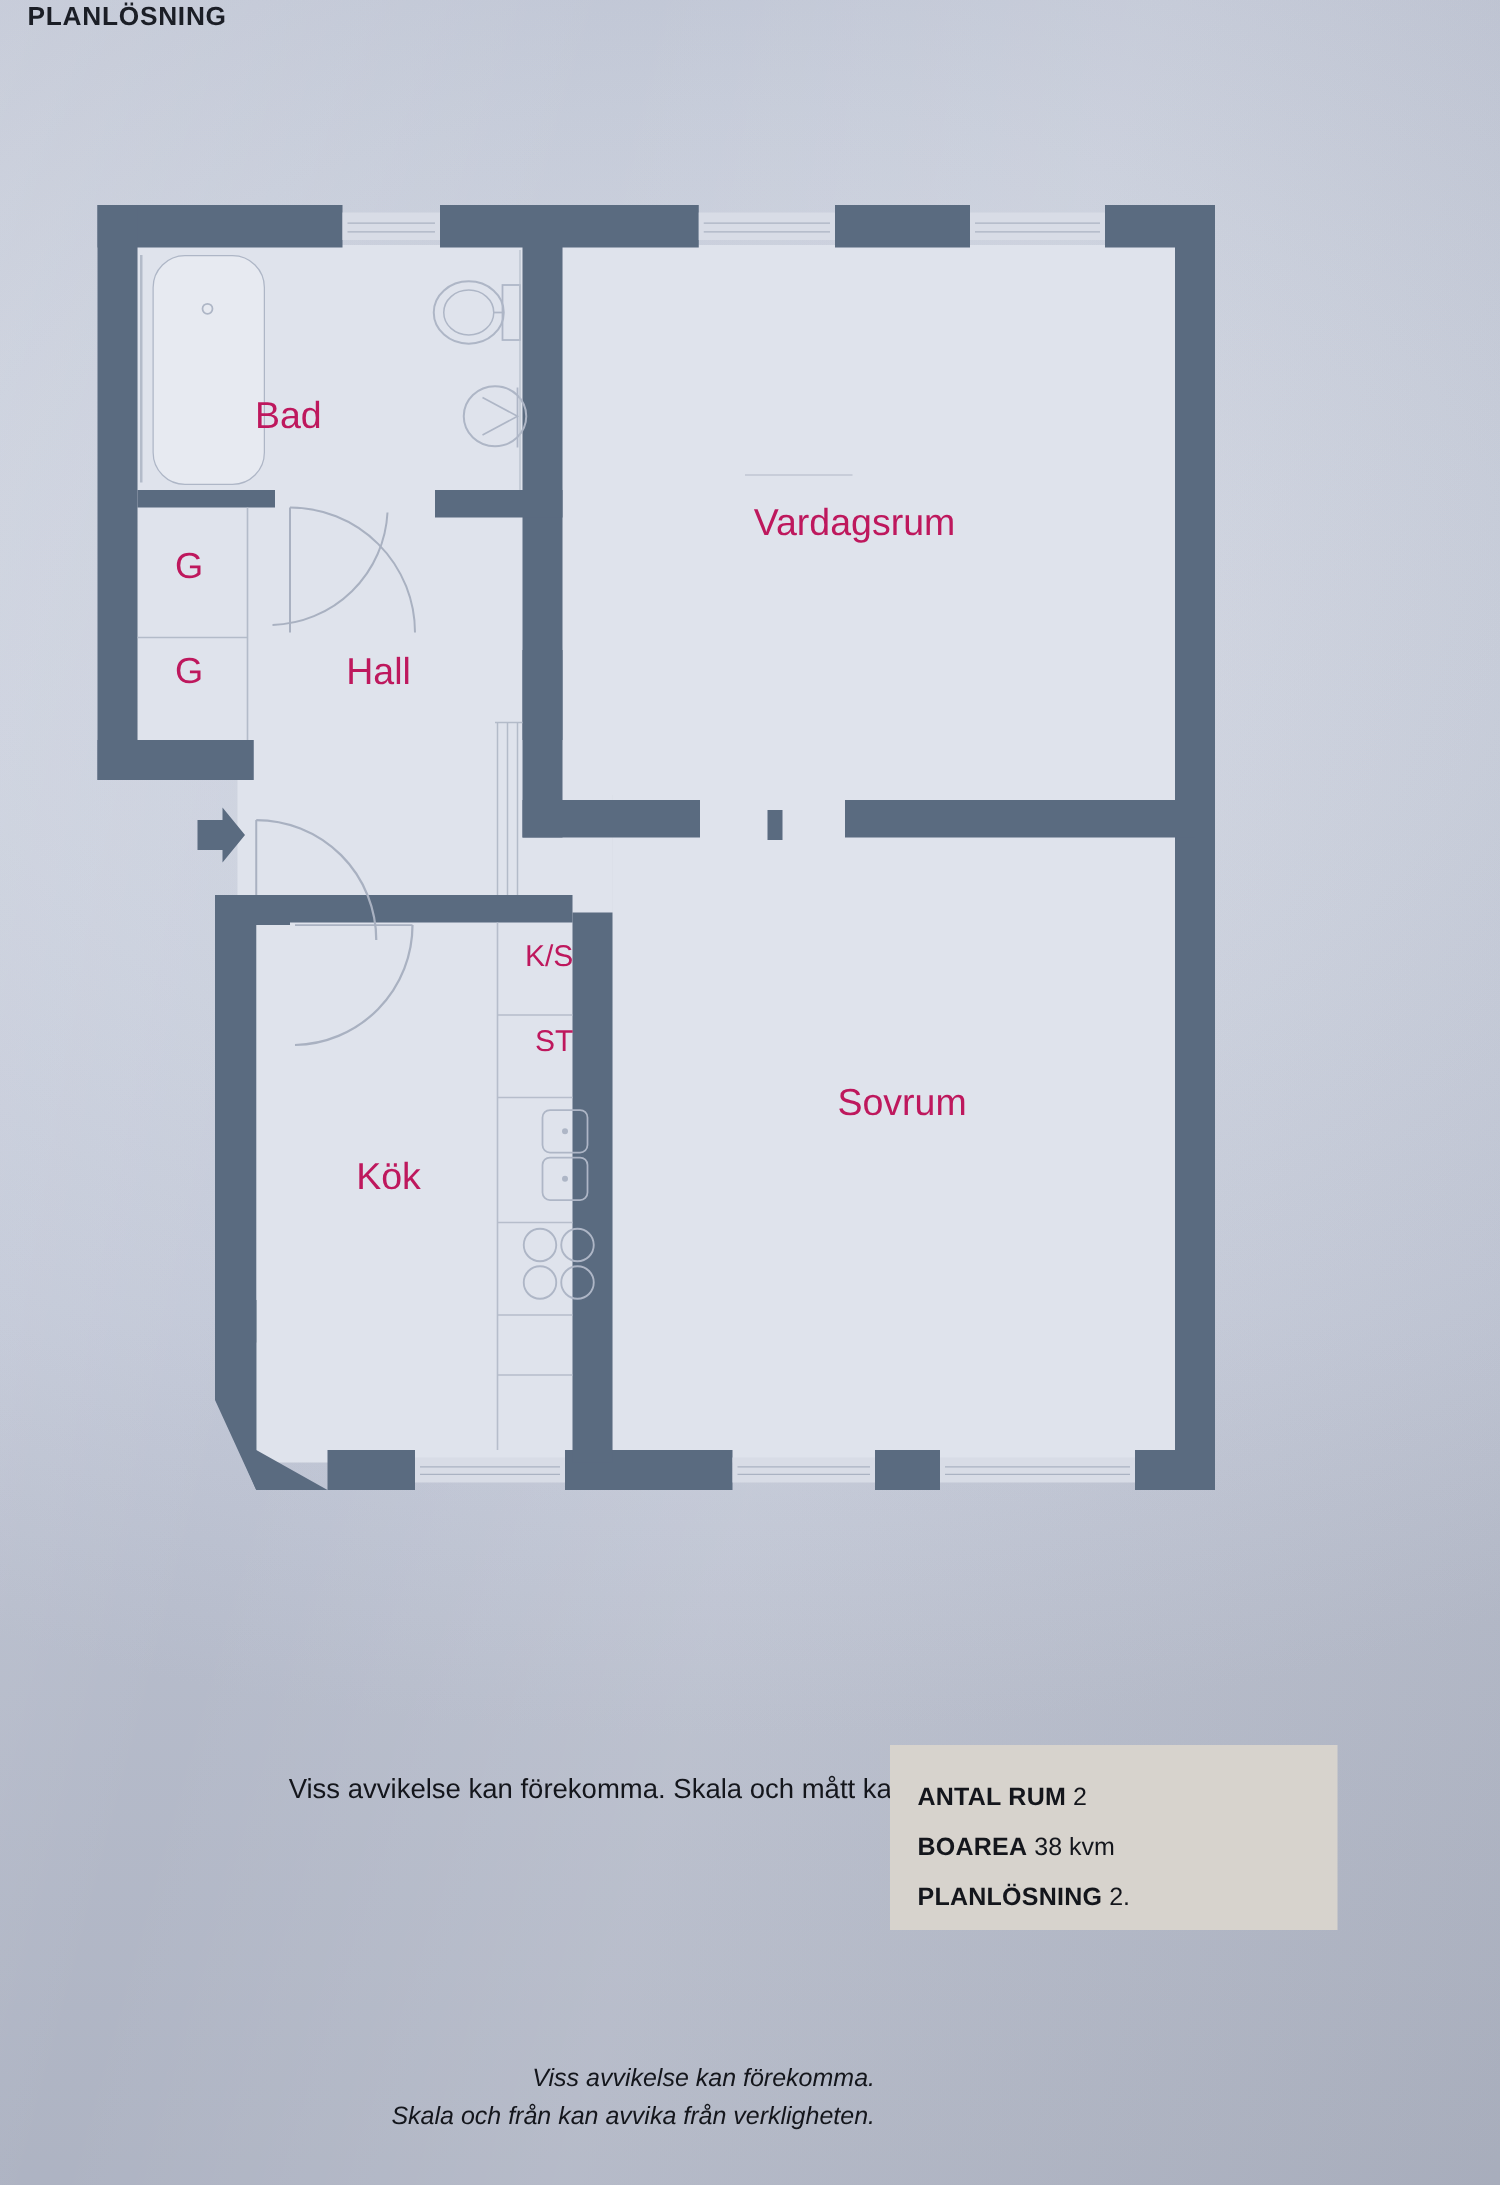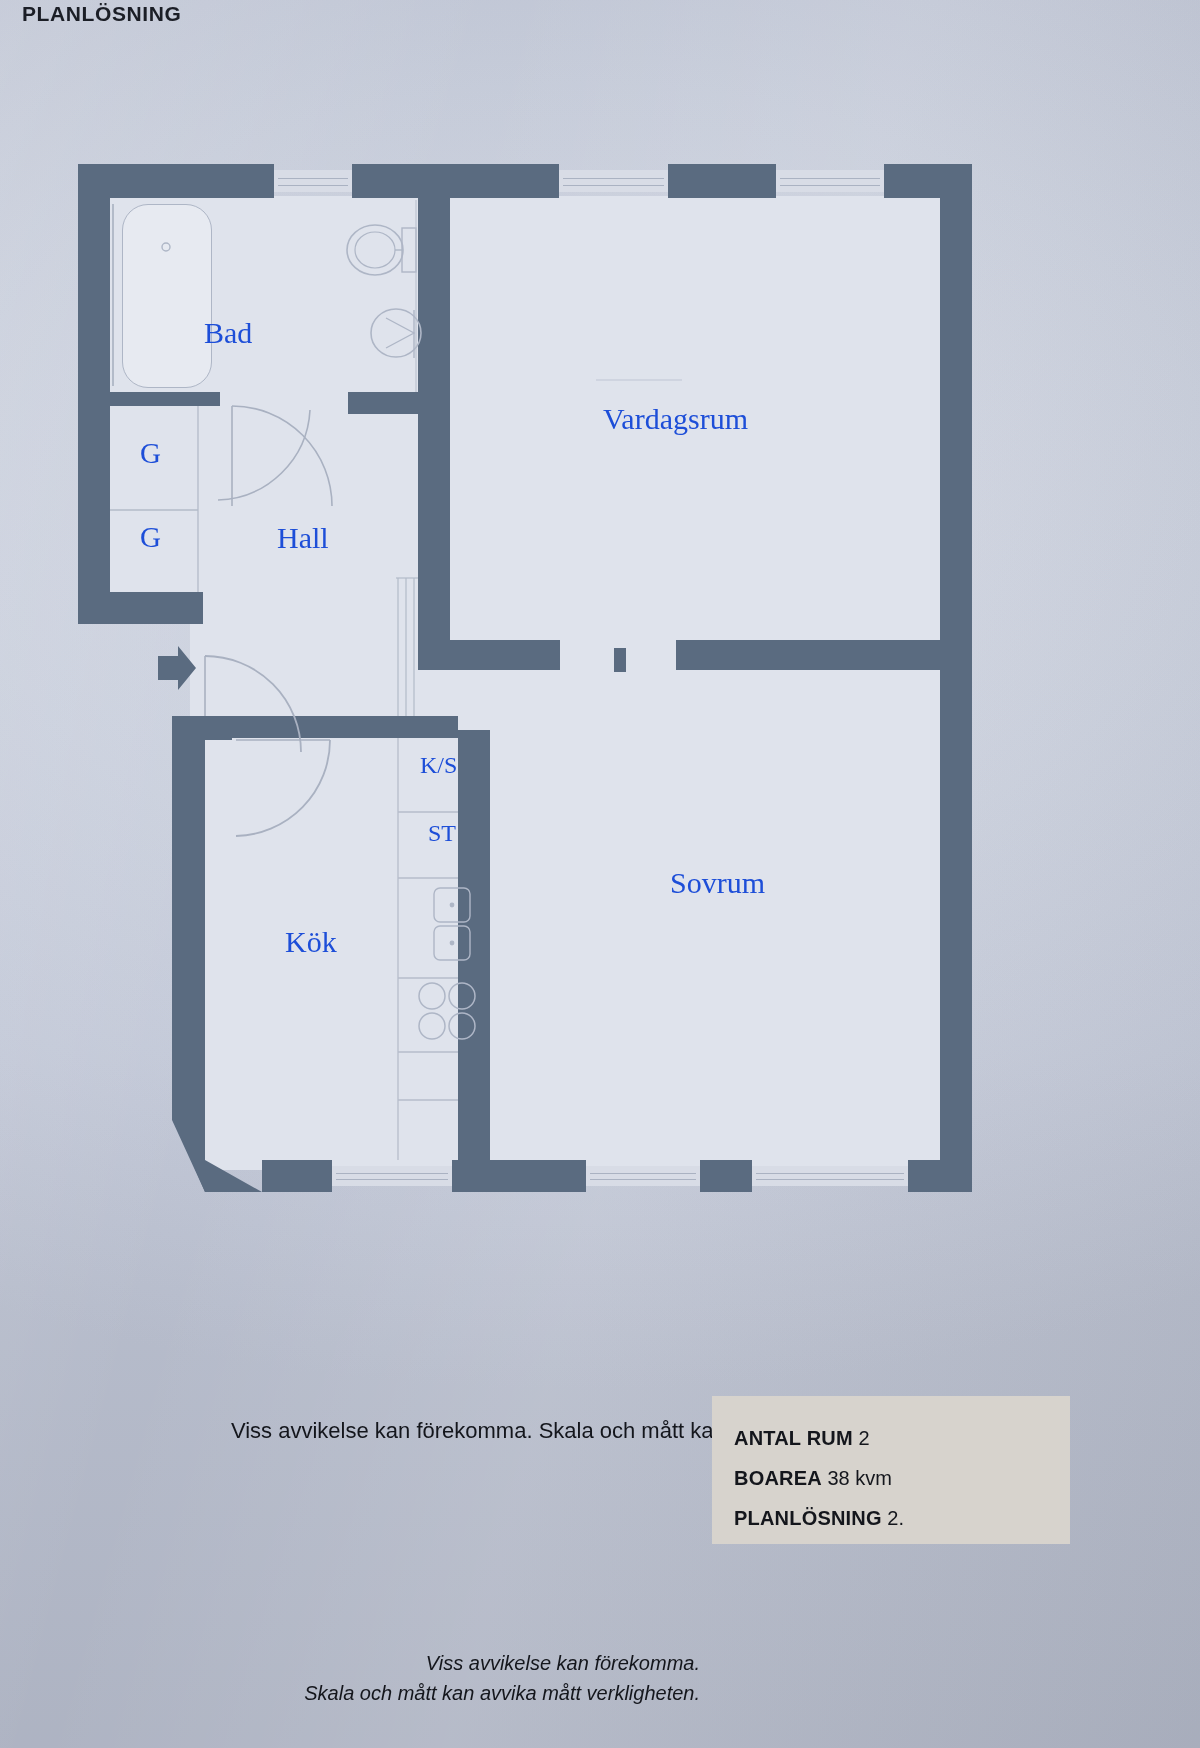--- a/index.html
+++ b/index.html
@@ -40,23 +40,23 @@
   .room-fill{position:absolute;background:#dfe3ec;}
 
   
   .pl{position:absolute;border:1px solid #aeb6c6;background:transparent;}
   .pl.r{border-radius:26px;}
   .hair{position:absolute;background:#b3bbc9;}
 
   .label{
     position:absolute;
     font-size:30px;
-    color:#1d4ed8;
+    color:#be185d;
     white-space:nowrap;
-    font-family:Liberation Serif, serif;
+    font-family:Liberation Sans, sans-serif;
   }
   .label.sm{font-size:24px;}
   .label.g{font-size:29px;}
 
   svg.overlay{position:absolute;left:0;top:0;width:1200px;height:1290px;overflow:visible;pointer-events:none;}
 
   
   .win{position:absolute;background:#d8dce6;}
   .win .ln{position:absolute;left:4px;right:4px;height:1px;background:#aab2c2;}
 
@@ -226,21 +226,21 @@
   <div class="label sm" style="left:428px;top:820px;">ST</div>
   <div class="label" style="left:285px;top:925px;">Kök</div>
   <div class="label" style="left:670px;top:866px;">Sovrum</div>
 
 </div>
 
 <div id="disclaimer-main">Viss avvikelse kan förekomma. Skala och mått kan avvika från verkligheten.</div>
 
 <div id="disclaimer-italic">
   <div>Viss avvikelse kan förekomma.</div>
-  <div>Skala och mått kan avvika mått verkligheten.</div>
+  <div>Skala och från kan avvika från verkligheten.</div>
 </div>
 
 <div id="infobox">
   <div class="row">
     <b>ANTAL RUM</b> 
     <span>2</span>
   </div>
   <div class="row">
     <b>BOAREA</b> 
     <span>38 kvm</span>

